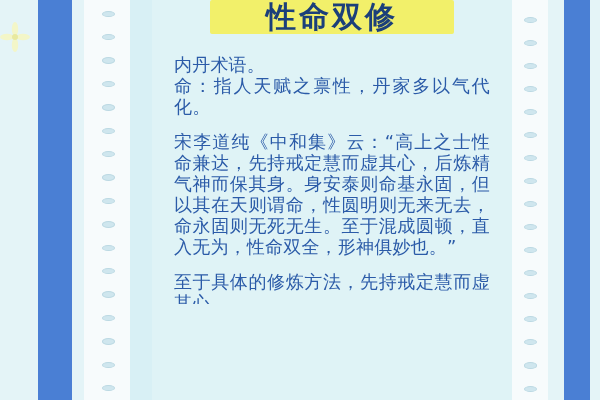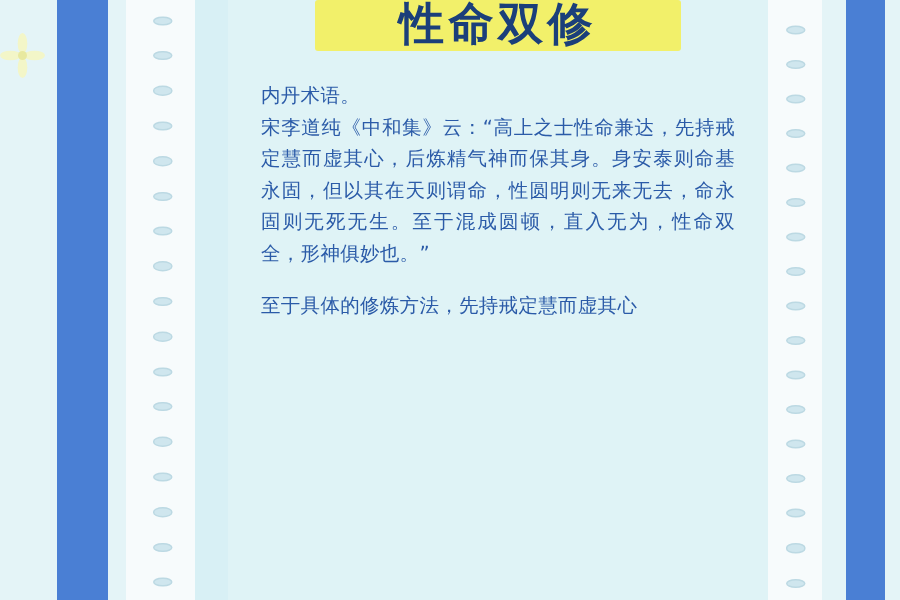--- a/index.html
+++ b/index.html
@@ -132,21 +132,21 @@
     font-weight: bold;
     font-size: 30px;
     color: #1b3f7a;
     letter-spacing: 3px;
     line-height: 34px;
   }
   .body-text {
     margin-top: 14px;
     color: #2b5ba8;
     font-family: "DejaVu Sans", sans-serif;
-    font-size: 13px;
+    font-size: 18px;
     line-height: 21px;
     letter-spacing: 0.2px;
   }
   .para {
     margin: 0 0 14px 0;
     text-align: justify;
   }
   .para.tight {
     margin-bottom: 0;
   }
@@ -215,18 +215,19 @@
 
   <div class="content">
 
     <div class="title-wrap">
       <div class="title-highlight"></div>
       <div class="title">性命双修</div>
     </div>
 
     <div class="body-text">
       <p class="para tight">内丹术语。</p>
+      <p class="para">命：指人天赋之禀性，丹家多以气代化。</p>
       <p class="para">宋李道纯《中和集》云：“高上之士性命兼达，先持戒定慧而虚其心，后炼精气神而保其身。身安泰则命基永固，但以其在天则谓命，性圆明则无来无去，命永固则无死无生。至于混成圆顿，直入无为，性命双全，形神俱妙也。”</p>
       <p class="para">至于具体的修炼方法，先持戒定慧而虚其心</p>
     </div>
 
   </div>
 </div>
 
 </body></html>

